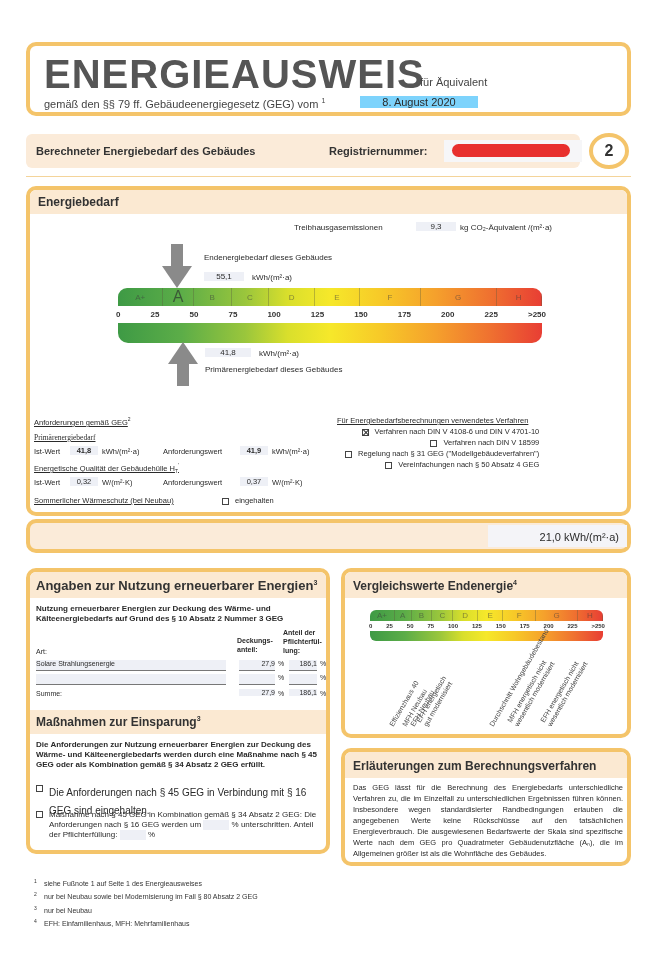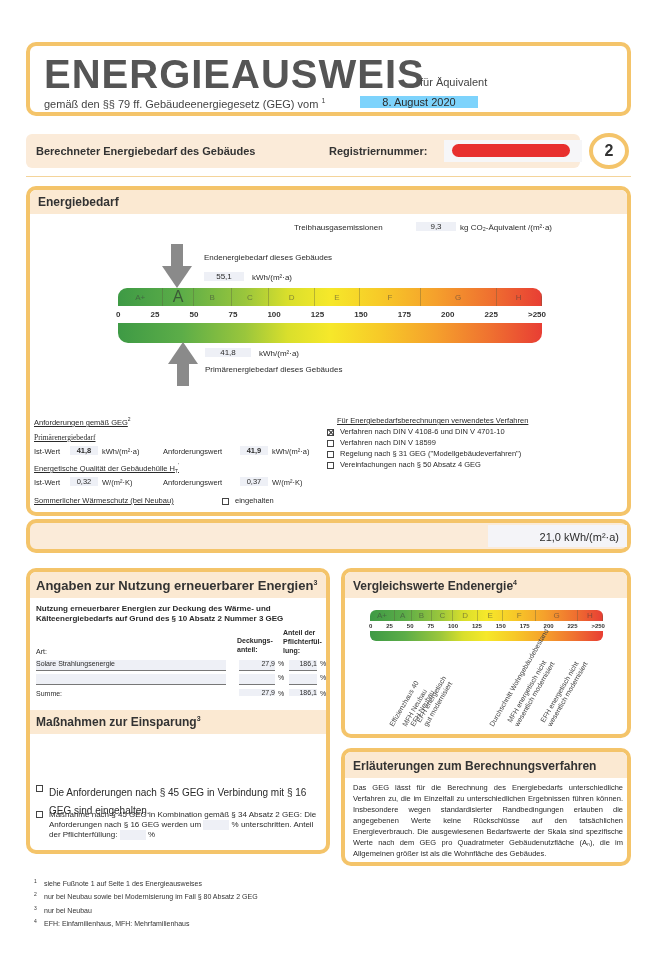--- a/index.html
+++ b/index.html
@@ -116,21 +116,21 @@
   <div class="abs small" style="left:133px;top:288px;">Anforderungswert</div>
   <div class="abs small field" style="left:210px;top:287px;width:28px;">0,37</div>
   <div class="abs small" style="left:242px;top:288px;">W/(m²·K)</div>
 
   <div class="abs small u" style="left:4px;top:306px;">Sommerlicher Wärmeschutz (bei Neubau)</div>
   <div class="abs small" style="left:192px;top:306px;">
     <span class="cb"></span><span>eingehalten</span>
   </div>
 
   <div class="abs small u" style="left:307px;top:226px;">Für Energiebedarfsberechnungen verwendetes Verfahren</div>
-  <div class="abs small" id="verfahrenList" style="left:297px;top:236px;line-height:11px;">
+  <div class="abs small" id="verfahrenList" style="left:315px;top:236px;line-height:11px;text-align:right;">
       <div><span class="cb x"></span><span>Verfahren nach DIN V 4108-6 und DIN V 4701-10</span></div>
       <div><span class="cb"></span><span>Verfahren nach DIN V 18599</span></div>
       <div><span class="cb"></span><span>Regelung nach § 31 GEG ("Modellgebäudeverfahren")</span></div>
       <div><span class="cb"></span><span>Vereinfachungen nach § 50 Absatz 4 GEG</span></div>
     </div>
 </div>
 
 <div class="box" style="left:26px;top:519px;width:605px;height:34px;background:#fbebd9;">
   <div class="abs" style="left:458px;top:2px;width:139px;height:22px;padding-top:6px;padding-right:8px;text-align:right;font-size:11px;background:#f4f4f8;">21,0 kWh/(m²·a)</div>
 </div>
@@ -159,20 +159,21 @@
   <div class="abs" style="left:6px;top:118px;font-size:7px;">Summe:</div>
   <div class="abs field" style="left:209px;top:117px;width:36px;font-size:7px;text-align:right;">27,9</div>
   <div class="abs" style="left:248px;top:118px;font-size:7px;">%</div>
   <div class="abs field" style="left:259px;top:117px;width:28px;font-size:7px;text-align:right;">186,1</div>
   <div class="abs" style="left:290px;top:118px;font-size:7px;">%</div>
 
   <div class="abs hdr" style="left:0;top:138px;width:296px;height:24px;"></div>
   <div class="abs sec-title" style="left:6px;top:143px;font-size:12px;">
     <span>Maßnahmen zur Einsparung</span><sup style="font-size:7px;">3</sup>
   </div>
+  <div class="abs" style="left:6px;top:168px;width:285px;font-size:8px;font-weight:bold;line-height:10px;">Die Anforderungen zur Nutzung erneuerbarer Energien zur Deckung des Wärme- und Kälteenergiebedarfs werden durch eine Maßnahme nach § 45 GEG oder als Kombination gemäß § 34 Absatz 2 GEG erfüllt.</div>
   <div class="abs" style="left:6px;top:212px;width:285px;font-size:10px;line-height:18px;display:flex;">
     <span class="cb" style="margin-top:1px;flex:none;"></span>
     <span>Die Anforderungen nach § 45 GEG in Verbindung mit § 16 GEG sind eingehalten.</span>
   </div>
   <div class="abs" style="left:6px;top:238px;width:285px;font-size:8px;line-height:10px;display:flex;">
     <span class="cb" style="margin-top:1px;flex:none;"></span>
     <span>
       <span>Maßnahme nach § 45 GEG in Kombination gemäß § 34 Absatz 2 GEG: Die Anforderungen nach § 16 GEG werden um</span>
       <span class="field" style="width:26px;">&nbsp;</span>
       <span>%</span>

